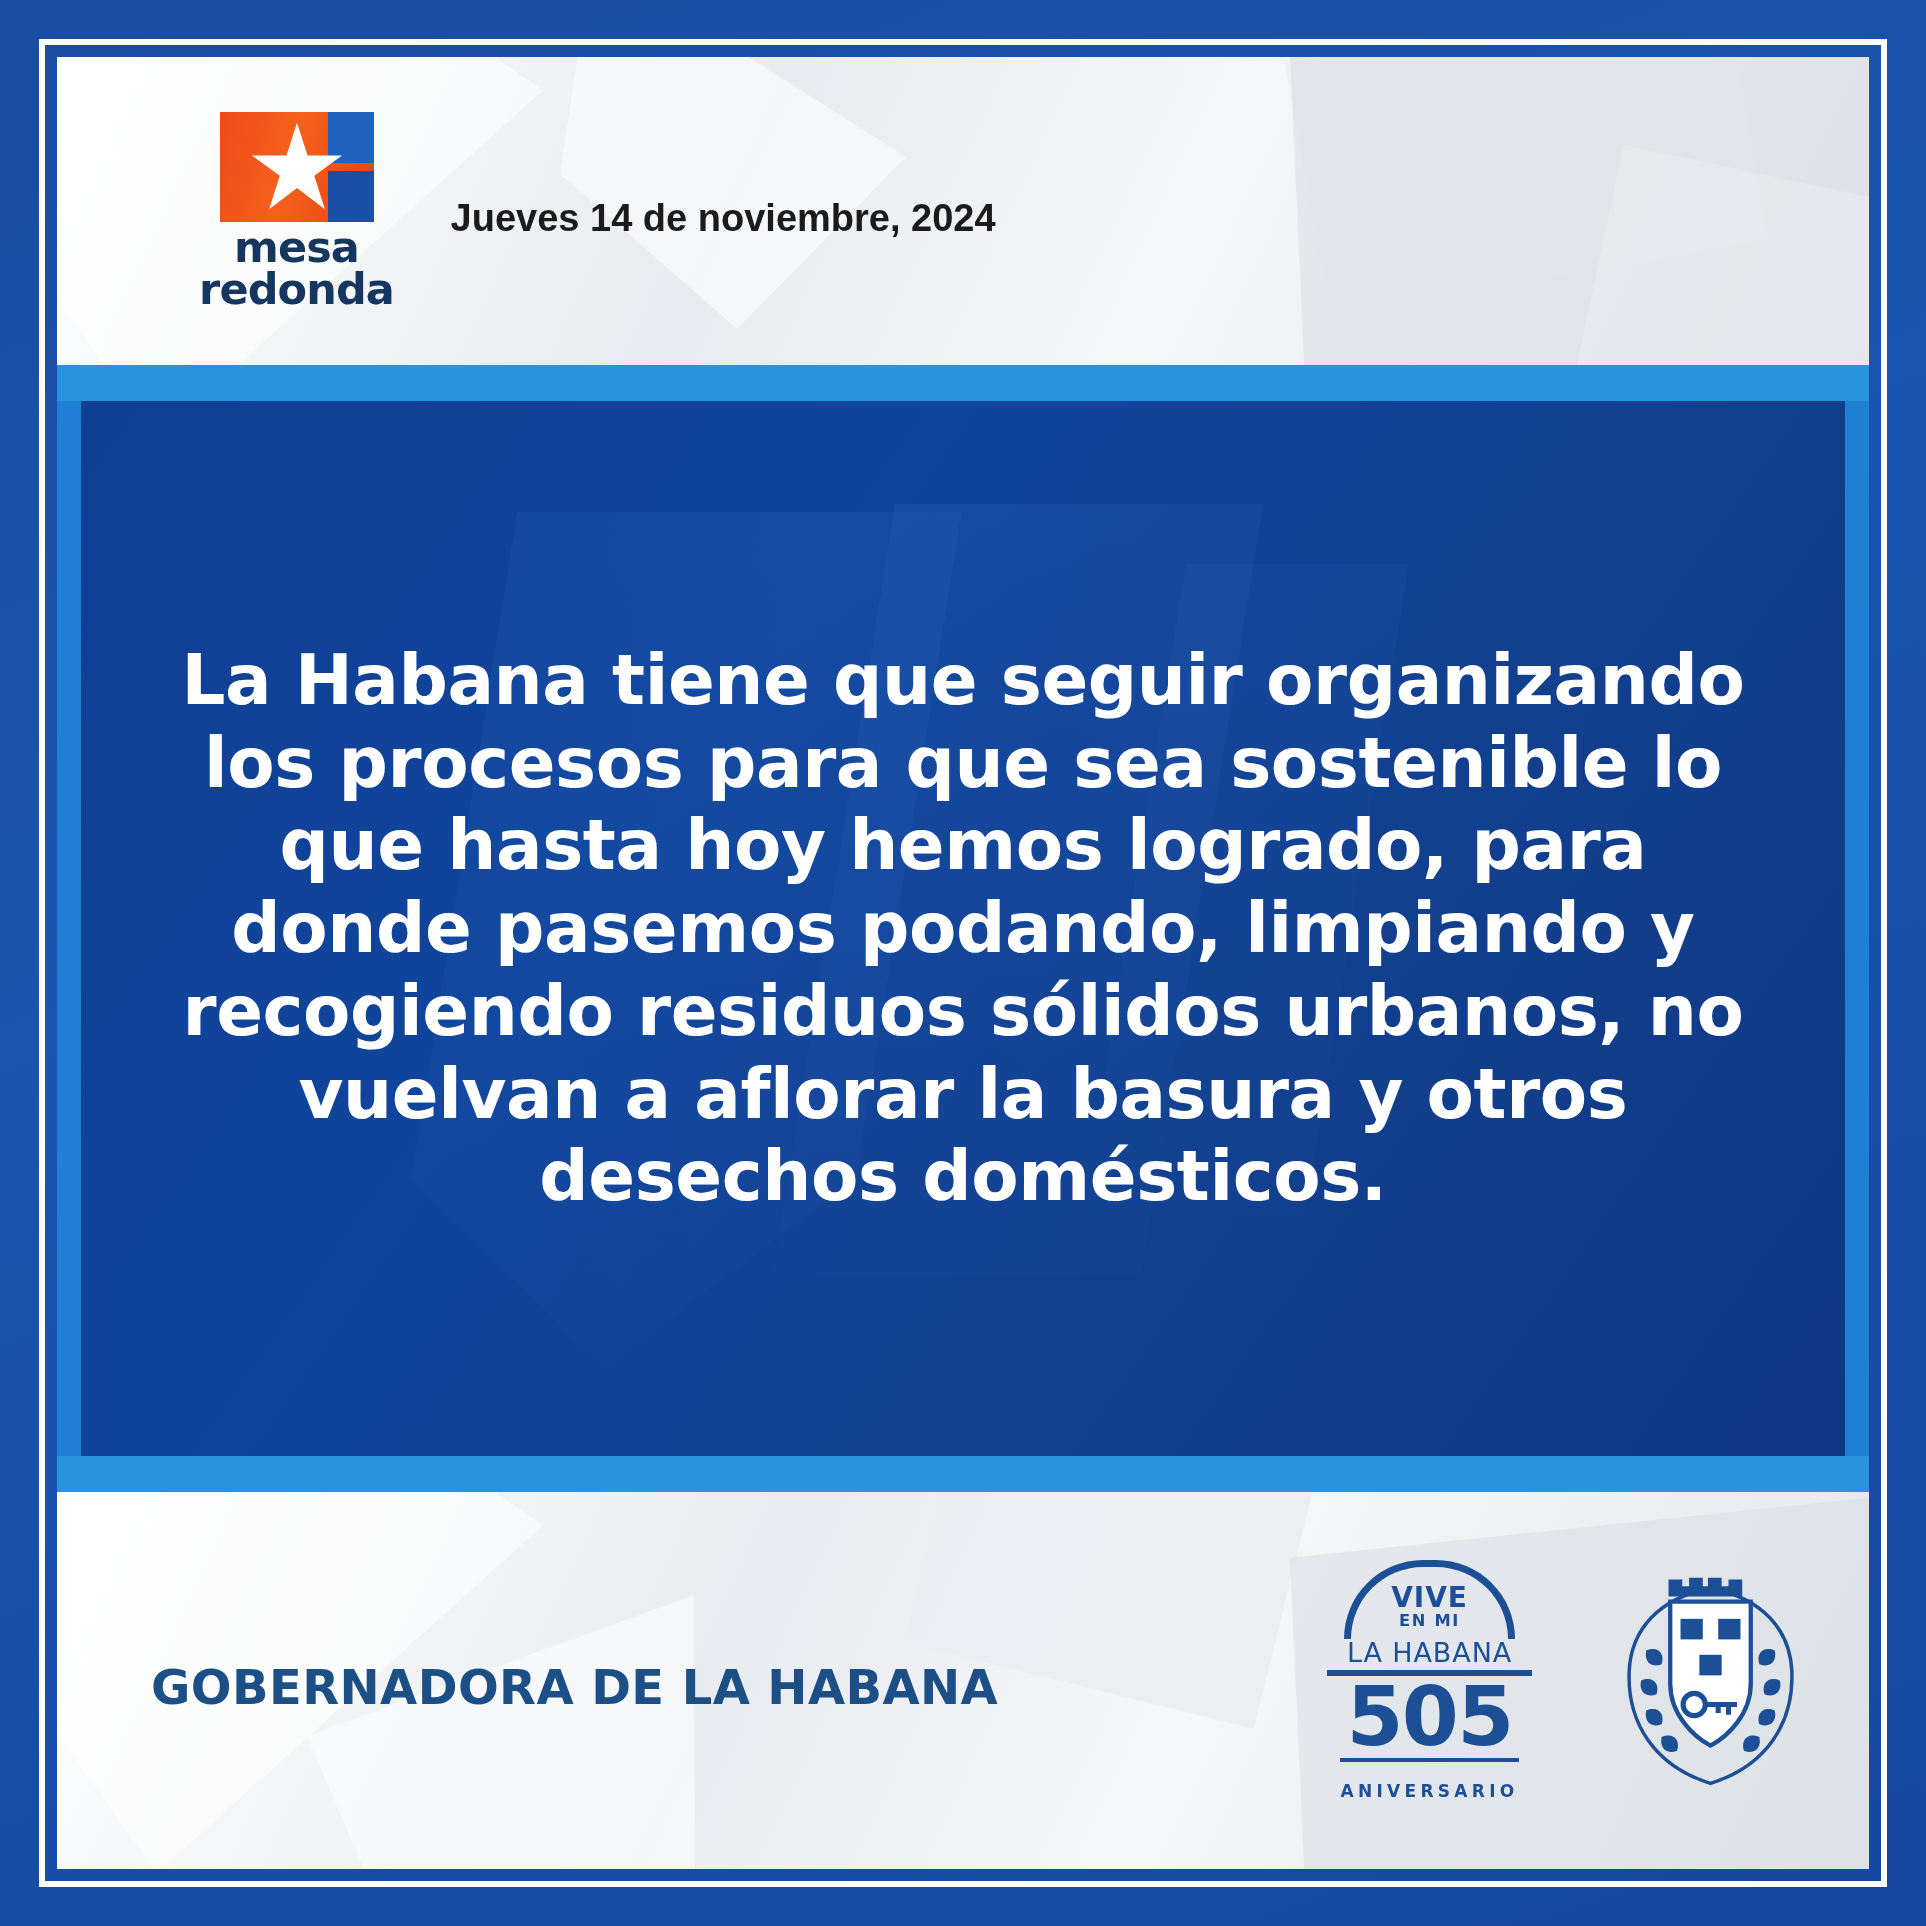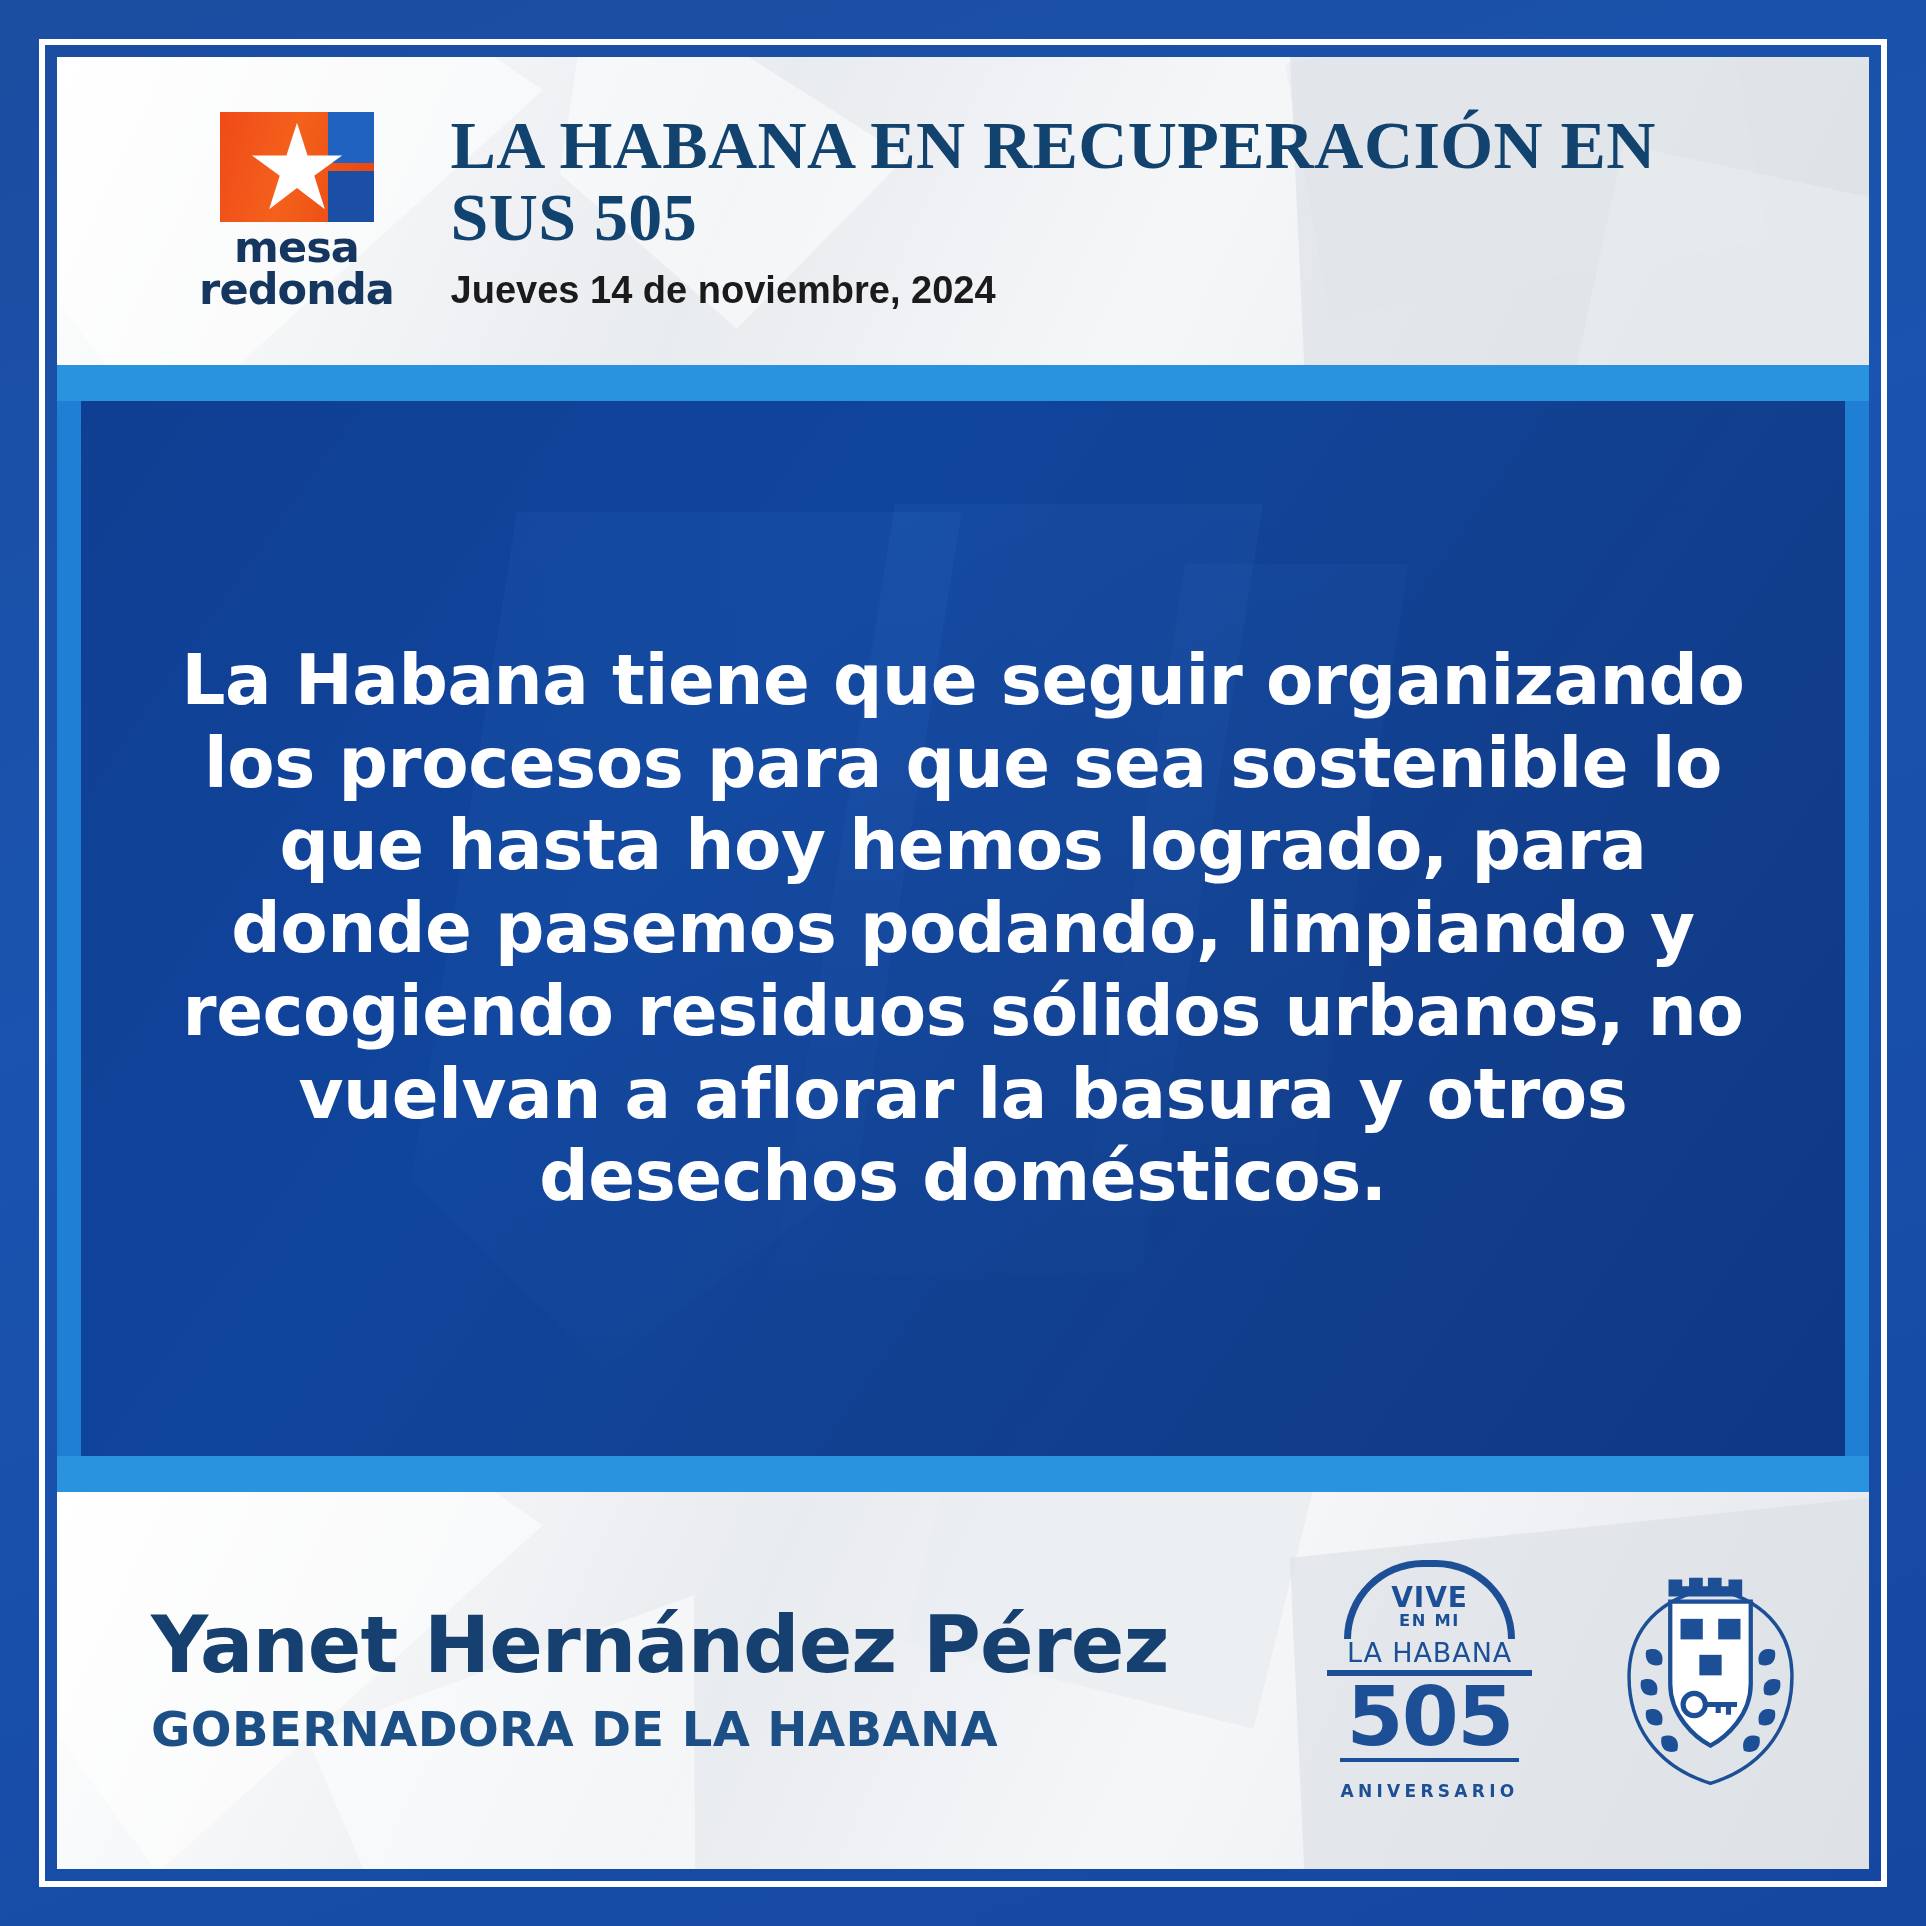--- a/index.html
+++ b/index.html
@@ -323,21 +323,20 @@
             <polygon points="50,4 61,38 97,38 68,59 79,94 50,72 21,94 32,59 3,38 39,38" fill="#ffffff"></polygon>
           </svg>
         </div>
         <div class="logo-word">
           <div>mesa</div>
           <div>redonda</div>
         </div>
       </div>
 
       <div class="title-block">
-        <div class="title">LA HABANA EN RECUPERACIÓN EN SUS 505</div>
         <div class="subtitle">Jueves 14 de noviembre, 2024</div>
       </div>
     </div>
 
     <div class="quote-wrap">
       <div class="quote-band-top"></div>
       <div class="quote-band-bottom"></div>
       <div class="quote-panel">
         <div class="wm wm1"></div>
         <div class="wm wm2"></div>
@@ -346,21 +345,20 @@
       </div>
     </div>
 
     <div class="footer">
       <div class="facets">
         <div class="facet" style="width:411px;height:291px;left:274px;bottom:-68px;transform:rotate(-16deg);clip-path:polygon(0 10%,100% 0,80% 100%,6% 78%);"></div>
         <div class="facet" style="width:360px;height:257px;left:873px;top:-60px;transform:rotate(14deg);background:rgba(234,237,241,0.85);"></div>
       </div>
 
       <div class="speaker">
-        <div class="speaker-name">Yanet Hernández Pérez</div>
         <div class="speaker-role">GOBERNADORA DE LA HABANA</div>
       </div>
 
       <div class="footer-logos">
 
         <div class="logo505">
           <div class="dome">
             <div class="vive">VIVE</div>
             <div class="enmi">EN MI</div>
           </div>

